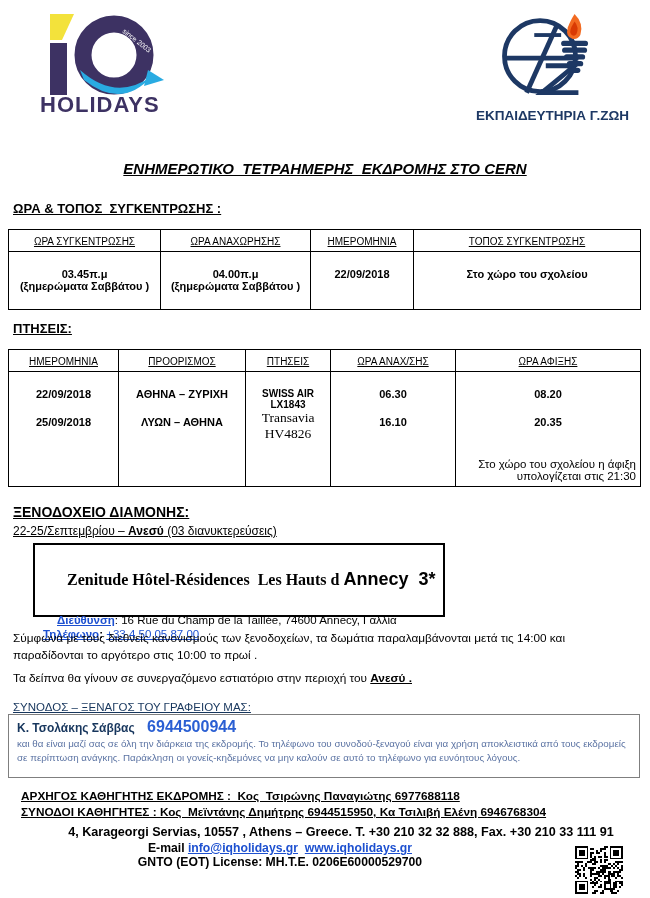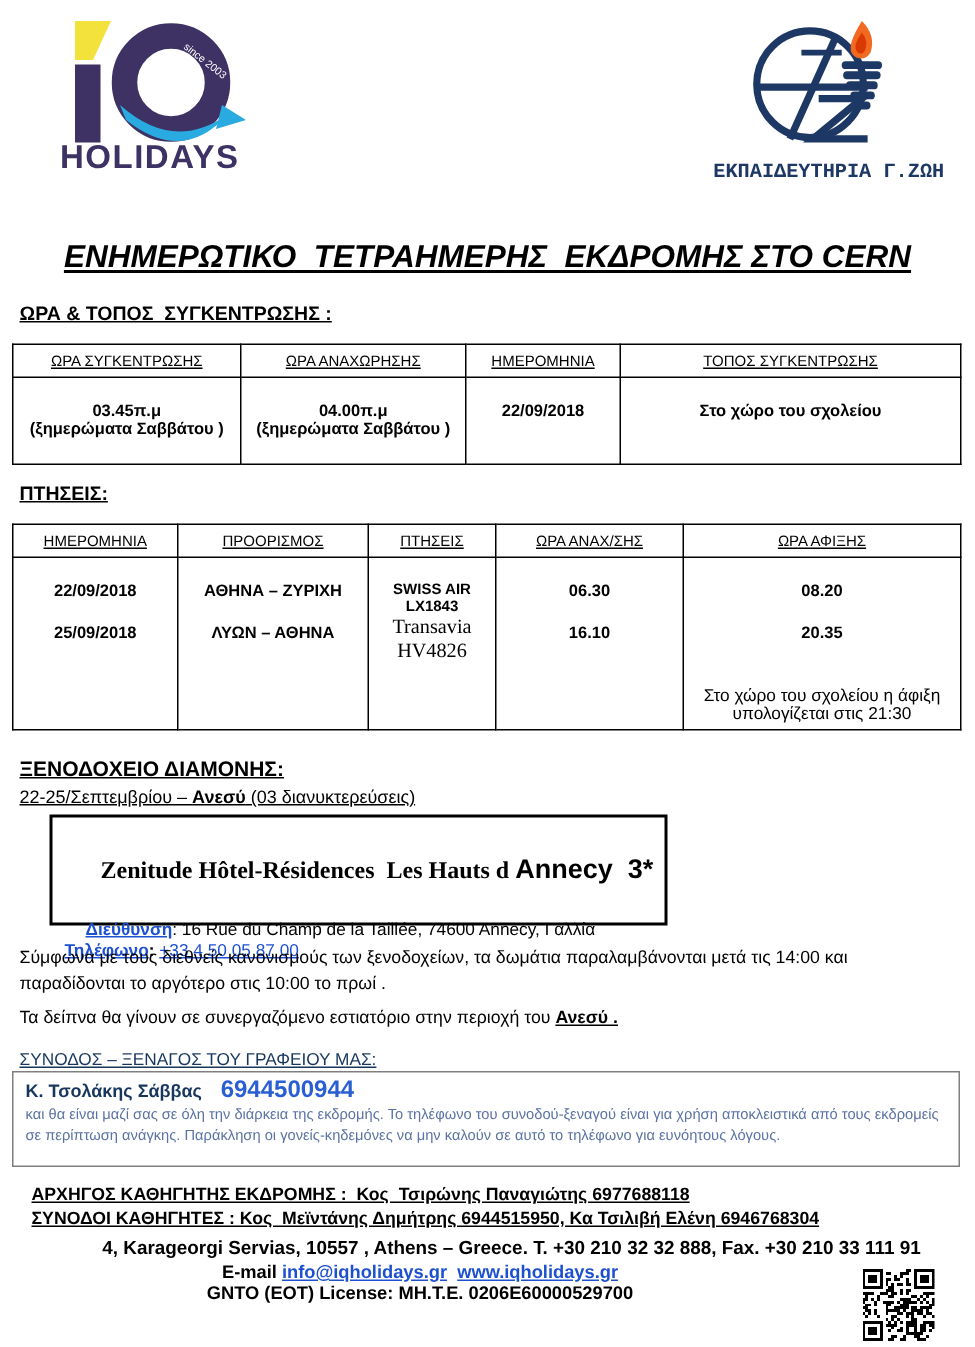--- a/index.html
+++ b/index.html
@@ -9,38 +9,38 @@
     font-family:"Liberation Sans", sans-serif; color:#000; overflow:hidden;
   }
   
   .iq-logo { position:absolute; left:36px; top:8px; width:140px; height:138px; }
   .iq-brand { position:absolute; left:40px; top:92px; font-size:22px; font-weight:bold;
     color:#3d3263; letter-spacing:1px; }
   .iq-tagline { position:absolute; left:42px; top:118px; font-family:"DejaVu Serif", serif;
     font-style:italic; font-size:14px; color:#4a3e78; letter-spacing:1px; }
   .school-logo { position:absolute; left:480px; top:12px; width:145px; height:96px; }
   .school-label { position:absolute; left:455px; top:108px; width:195px; text-align:center;
-    font-family:Liberation Mono, monospace; font-size:13.5px; font-weight:bold; color:#1d3864; }
+    font-family:Liberation Sans, sans-serif; font-size:13.5px; font-weight:bold; color:#1d3864; }
   
   .doc-title { position:absolute; left:0; top:160px; width:650px; text-align:center;
-    font-size:21px; font-weight:bold; font-style:italic; text-decoration:underline;
+    font-size:15px; font-weight:bold; font-style:italic; text-decoration:underline;
     white-space:pre; }
   
   .sec-head { position:absolute; font-size:13px; font-weight:bold; text-decoration:underline; white-space:pre; }
   
   table.grid { position:absolute; left:8px; border-collapse:collapse; width:632px;
     table-layout:fixed; }
   table.grid td, table.grid th { border:1.6px solid #000; vertical-align:top; padding:4px 4px; }
   .th-cell { font-size:10px; font-weight:normal; text-decoration:underline; text-align:center; padding-top:6px !important; }
   .cell-c { text-align:center; font-size:11px; font-weight:bold; }
   .stack > span { display:block; }
   .gap-lg { margin-top:16px; }
   .gap-md { margin-top:12px; }
   .serif-flight { font-family:"Liberation Serif", serif; font-weight:normal; font-size:13.5px; }
-  .arr-note { text-align:center; font-weight:normal; font-size:11.5px; margin-top:30px; }
+  .arr-note { text-align:right; font-weight:normal; font-size:11.5px; margin-top:30px; }
   
   .bullet-line { position:absolute; left:38px; top:472px; width:600px; font-size:11.5px; }
   .bullet-dot { display:inline-block; width:5px; height:5px; border-radius:50%; background:#000;
     vertical-align:middle; margin-right:12px; }
   .u { text-decoration:underline; }
   .b { font-weight:bold; }
   
   .hotel-sub { position:absolute; left:13px; top:524px; font-size:12px; text-decoration:underline; }
   .hotel-box { position:absolute; left:33px; top:543px; width:412px; height:74px;
     border:2.4px solid #000; padding:6px 8px 0 8px; }

